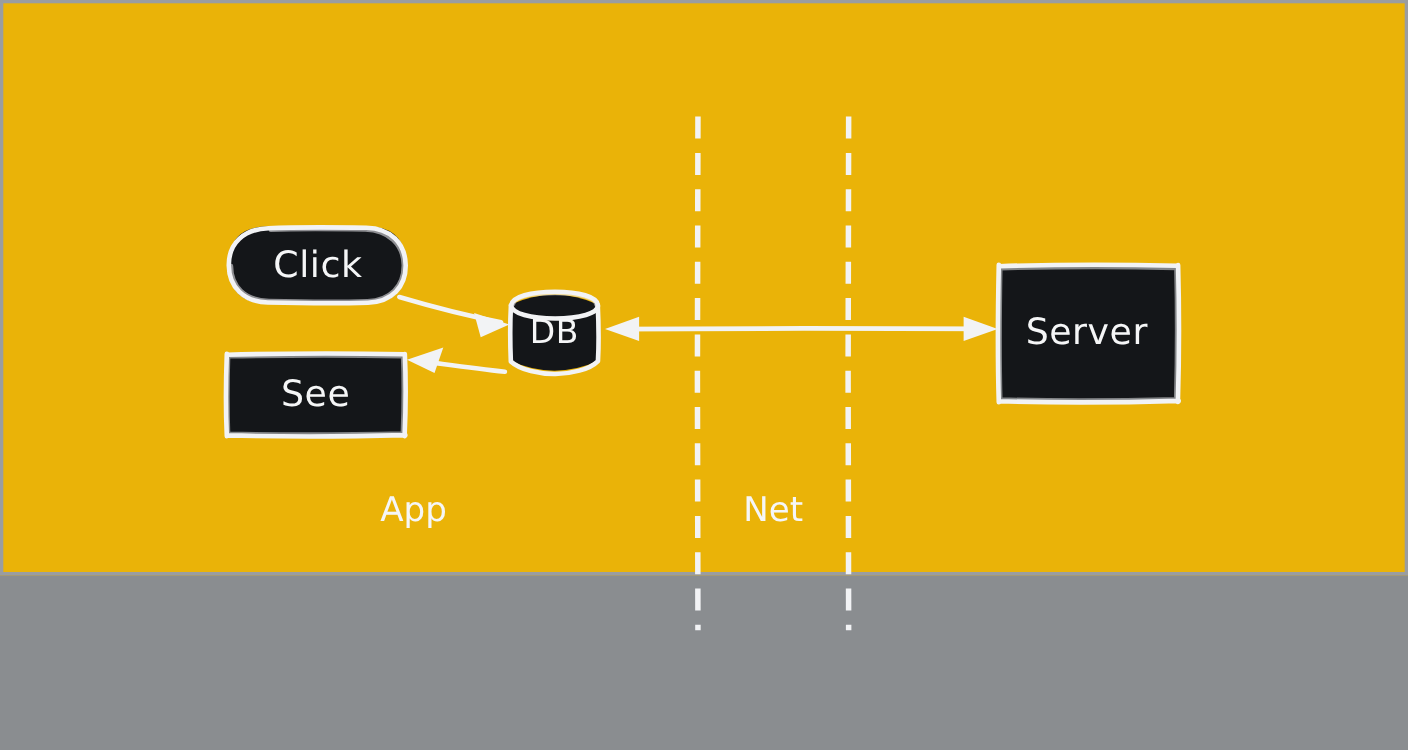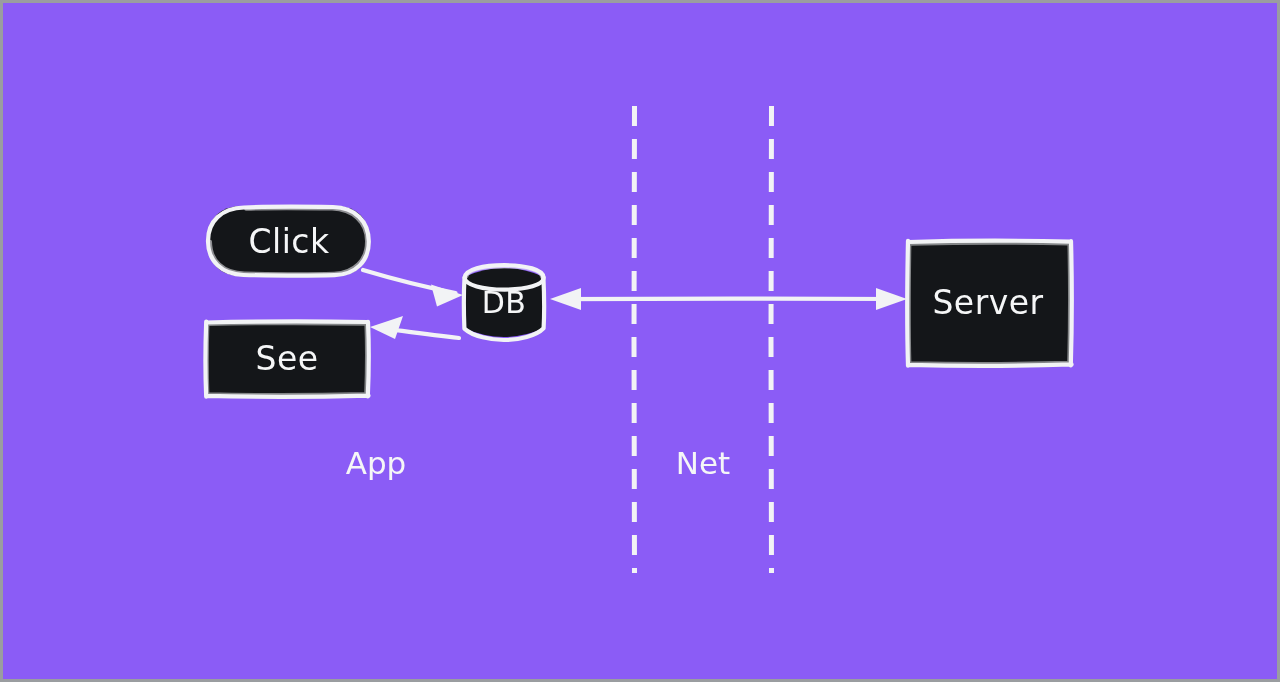--- a/index.html
+++ b/index.html
@@ -11,24 +11,24 @@
     width: 1280px;
     height: 682px;
     overflow: hidden;
     font-family: "DejaVu Sans", sans-serif;
   }
   #canvas-frame {
     position: absolute;
     left: 0;
     top: 0;
     width: 1280px;
-    height: 682px;
+    height: 523px;
     box-sizing: border-box;
     border: 3px solid #9a9da0;
-    background: #8b5cf6;
+    background: #eab308;
   }
   #diagram-svg {
     position: absolute;
     left: 0;
     top: 0;
     width: 1280px;
     height: 682px;
     display: block;
   }
   .stroke {

